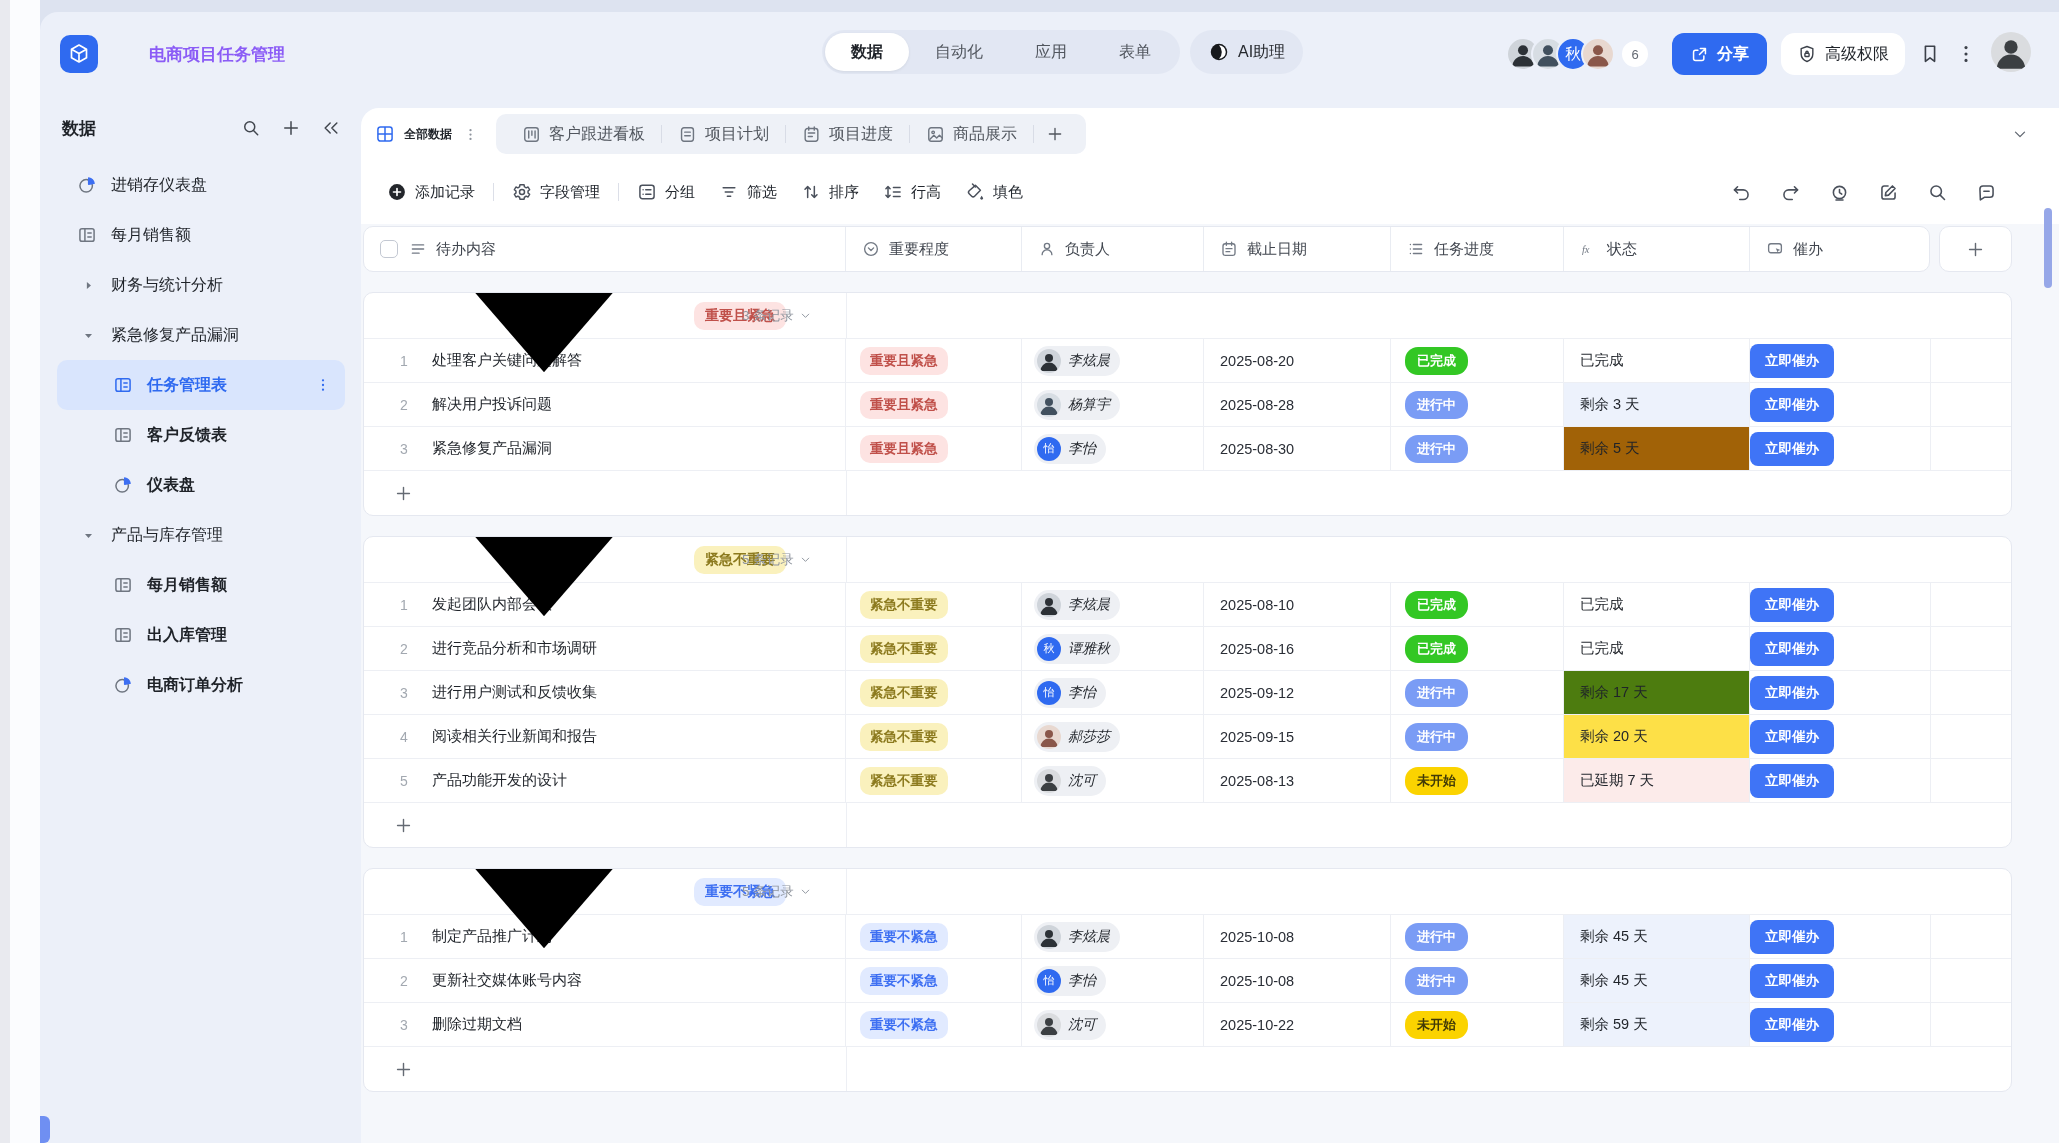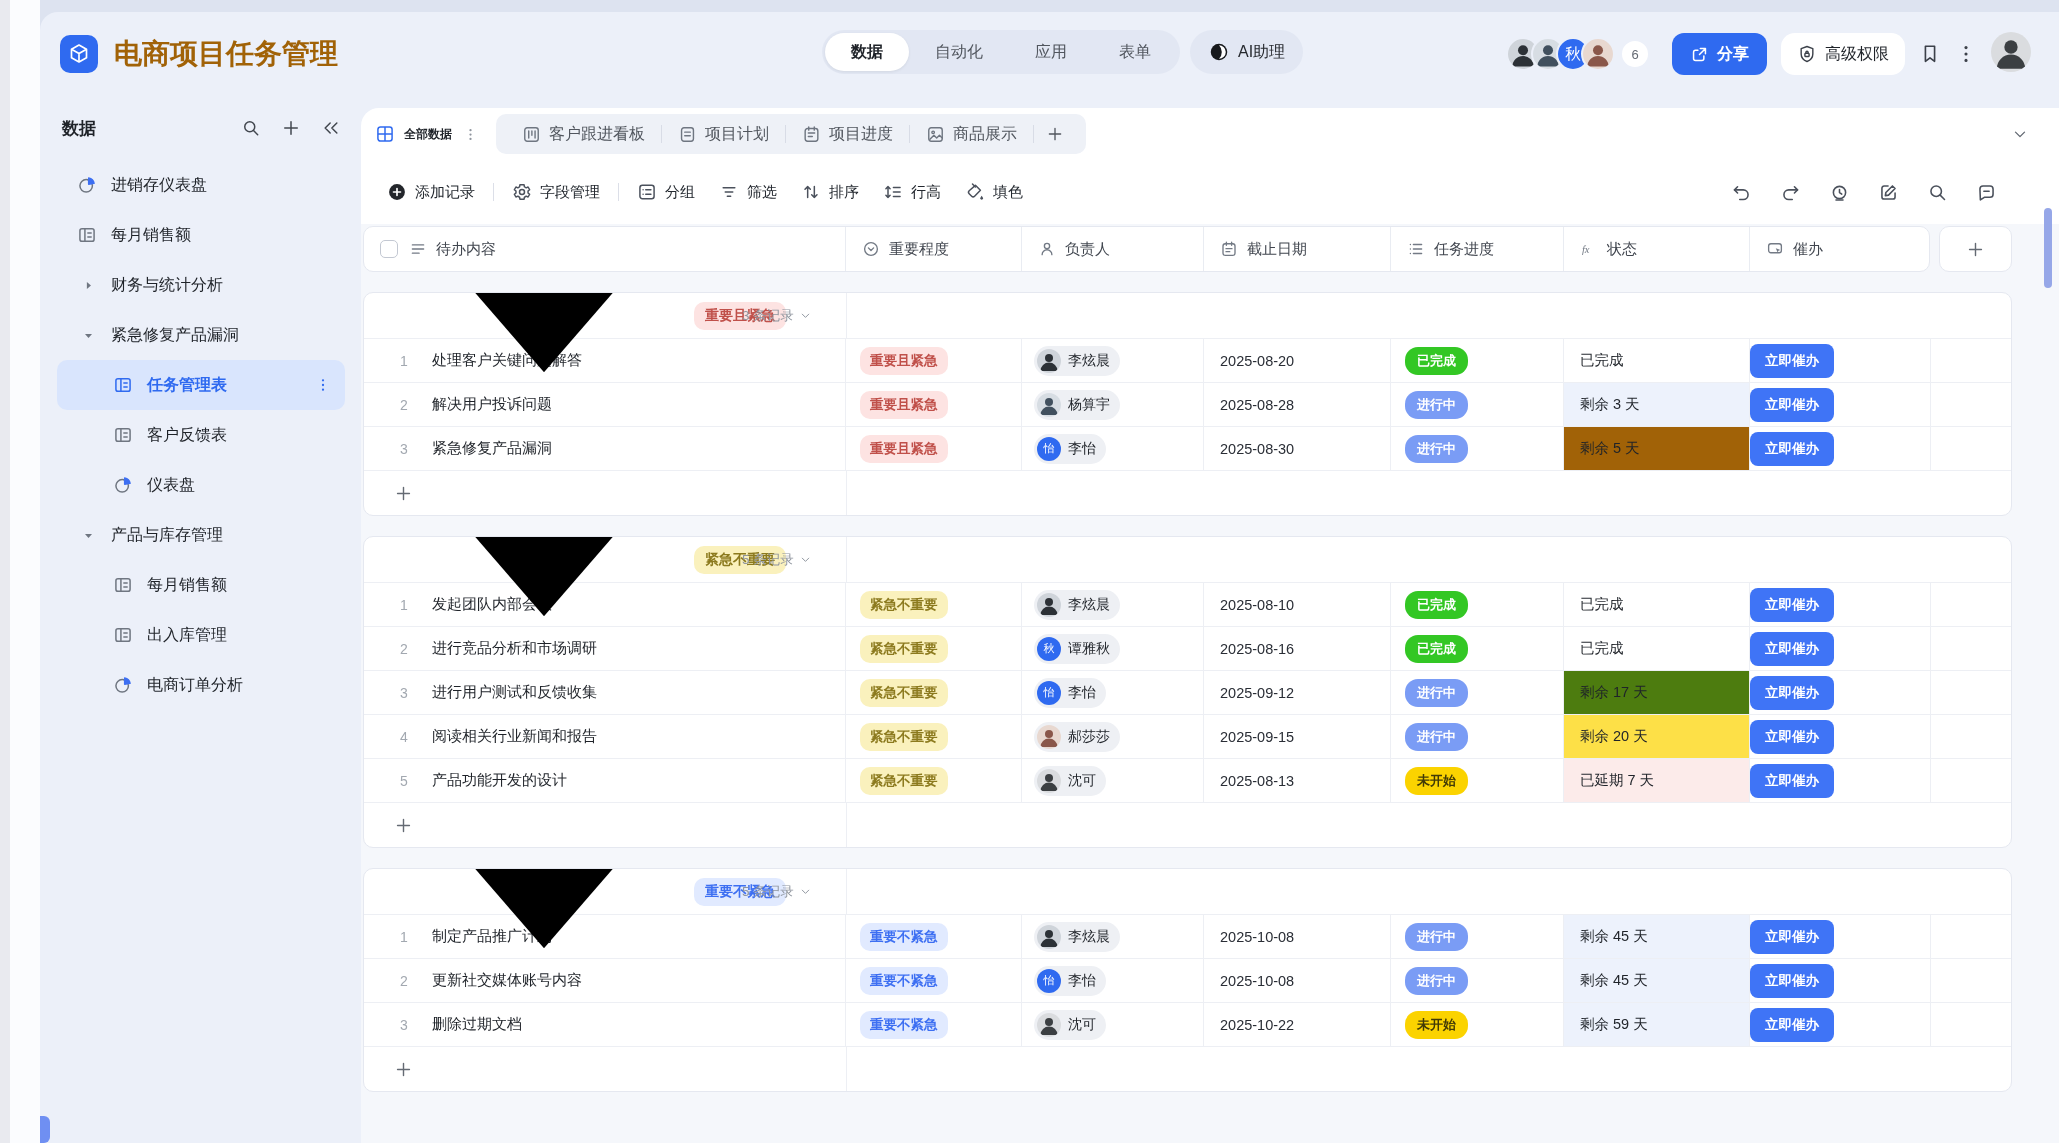--- a/index.html
+++ b/index.html
@@ -10,21 +10,21 @@
   .gutter-light { position:absolute; left:10px; top:0; width:30px; height:100%; background:#fbfcfe; }
   .window { position:absolute; left:40px; top:12px; right:0; bottom:0;
     background:#ecf0f9; border-radius:18px 0 0 0; overflow:hidden; }
 
   
   .topbar { position:absolute; left:0; top:0; right:0; height:84px; display:flex; align-items:center; }
   .tb-left { display:flex; align-items:center; gap:16px; padding-left:20px; }
   .app-icon { width:38px; height:38px; border-radius:10px; background:#2f6af0; color:#fff;
     display:flex; align-items:center; justify-content:center; }
   .app-icon svg { width:24px; height:24px; }
-  .app-title { font-size:28px; font-weight:bold; color:#a16207; }
+  .app-title { font-size:17px; font-weight:bold; color:#8b5cf6;margin-left:35px; }
   .tb-center { position:absolute; left:782px; top:18px; display:flex; gap:10px; }
   .mode-tabs { display:flex; align-items:center; background:#e2e7f3; border-radius:22px; height:44px; padding:3px; }
   .mtab { padding:0 26px; height:38px; display:flex; align-items:center; border-radius:19px;
     font-size:16px; color:#51565e; cursor:default; }
   .mtab.active { background:#ffffff; color:#1f2329; font-weight:bold; box-shadow:0 1px 3px rgba(31,35,41,.08); }
   .ai-pill { display:flex; align-items:center; gap:8px; background:#e2e7f3; border-radius:22px;
     height:44px; padding:0 18px; font-size:16px; color:#26292e; }
   .ai-pill .ic { width:22px; height:22px; }
   .tb-right { margin-left:auto; display:flex; align-items:center; gap:14px; padding-right:28px; }
   .collab { display:flex; align-items:center; }
@@ -51,21 +51,21 @@
   .sb-head { height:64px; display:flex; align-items:center; padding:0 20px 0 22px; }
   .sb-title { font-size:17px; font-weight:bold; color:#1f2329; }
   .sb-head-icons { margin-left:auto; display:flex; gap:20px; }
   .sb-head-icons .ic { width:20px; height:20px; color:#42474f; }
   .sb-item { height:50px; margin:0 16px 0 17px; border-radius:10px; display:flex; align-items:center;
     font-size:16px; color:#1f2329; }
   .sb-item .ic { width:20px; height:20px; color:#6f7681; margin-right:14px; flex:none; }
   .sb-item.lvl0 { padding-left:20px; }
   .sb-item.folder { padding-left:25px; }
   .sb-item.folder .ic { width:13px; height:13px; color:#6f7681; margin-right:16px; }
-  .sb-item.lvl1 { padding-left:56px; }
+  .sb-item.lvl1 { padding-left:56px;font-weight:bold; }
   .sb-item.active { background:#d9e5fd; color:#2f6af0; font-weight:bold; }
   .sb-item.active .ic { color:#2f6af0; }
   .sb-item .kebab { margin-left:auto; margin-right:14px; width:16px; height:16px; color:#2f6af0; }
   .sb-scrollthumb { position:absolute; left:0; top:1104px; width:10px; height:27px;
     background:#6f8ff2; border-radius:0 6px 6px 0; }
 
   
   .panel { position:absolute; left:321px; top:96px; right:0; bottom:0; background:#ffffff;
     border-radius:18px 0 0 0; }
   .viewbar { position:absolute; left:0; top:0; right:0; height:52px; display:flex; align-items:center; }
@@ -120,21 +120,21 @@
   .cell { display:flex; align-items:center; border-right:1px solid #edeff4; overflow:hidden; }
   .cell.nb { border-right:none; }
   .c-task { padding-left:30px; }
   .rownum { width:20px; text-align:center; font-size:14px; color:#a2a8b0; flex:none; }
   .taskname { margin-left:18px; font-size:15px; color:#1f2329; white-space:nowrap; }
   .c-pri { padding-left:14px; }
   .pri-pill { font-size:13.5px; font-weight:bold; padding:5px 10px; border-radius:10px; white-space:nowrap; }
   .c-owner { padding-left:12px; }
   .owner-chip { display:flex; align-items:center; background:#eef0f4; border-radius:15px;
     height:30px; padding:0 10px 0 3px; }
-  .owner-chip .name { margin-left:7px; font-size:14px; color:#1f2329; white-space:nowrap; }
+  .owner-chip .name { margin-left:7px; font-size:14px; color:#1f2329; white-space:nowrap;font-style:italic; }
   .c-due { padding-left:16px; font-size:14.5px; color:#2a2e36; }
   .c-prog { padding-left:14px; }
   .prog-pill { font-size:13px; font-weight:bold; padding:5px 12px; border-radius:13px; white-space:nowrap; }
   .c-status { padding-left:16px; font-size:14.5px; color:#1f2329; }
   .c-act { justify-content:flex-start; }
   .act-btn { background:#3f74f6; color:#fff; border:none; border-radius:8px; font-size:13.5px;
     font-weight:bold; padding:8px 15px; font-family:inherit; }
   .addrow { position:relative; height:44px; display:flex; align-items:center; padding-left:30px; }
   .addrow::after { content:""; position:absolute; left:482px; top:0; bottom:0; width:1px; background:#edeff4; }
   .addrow .ic { width:19px; height:19px; color:#646a73; }

